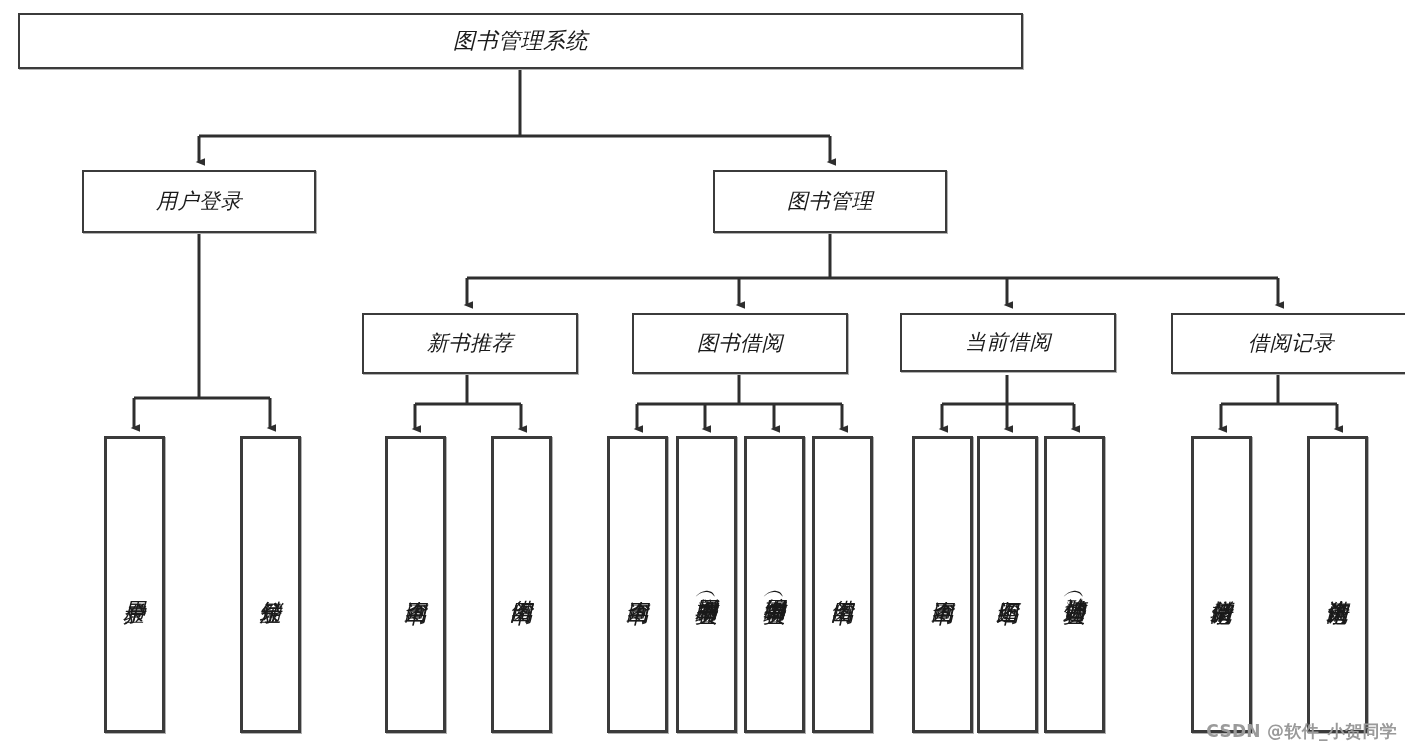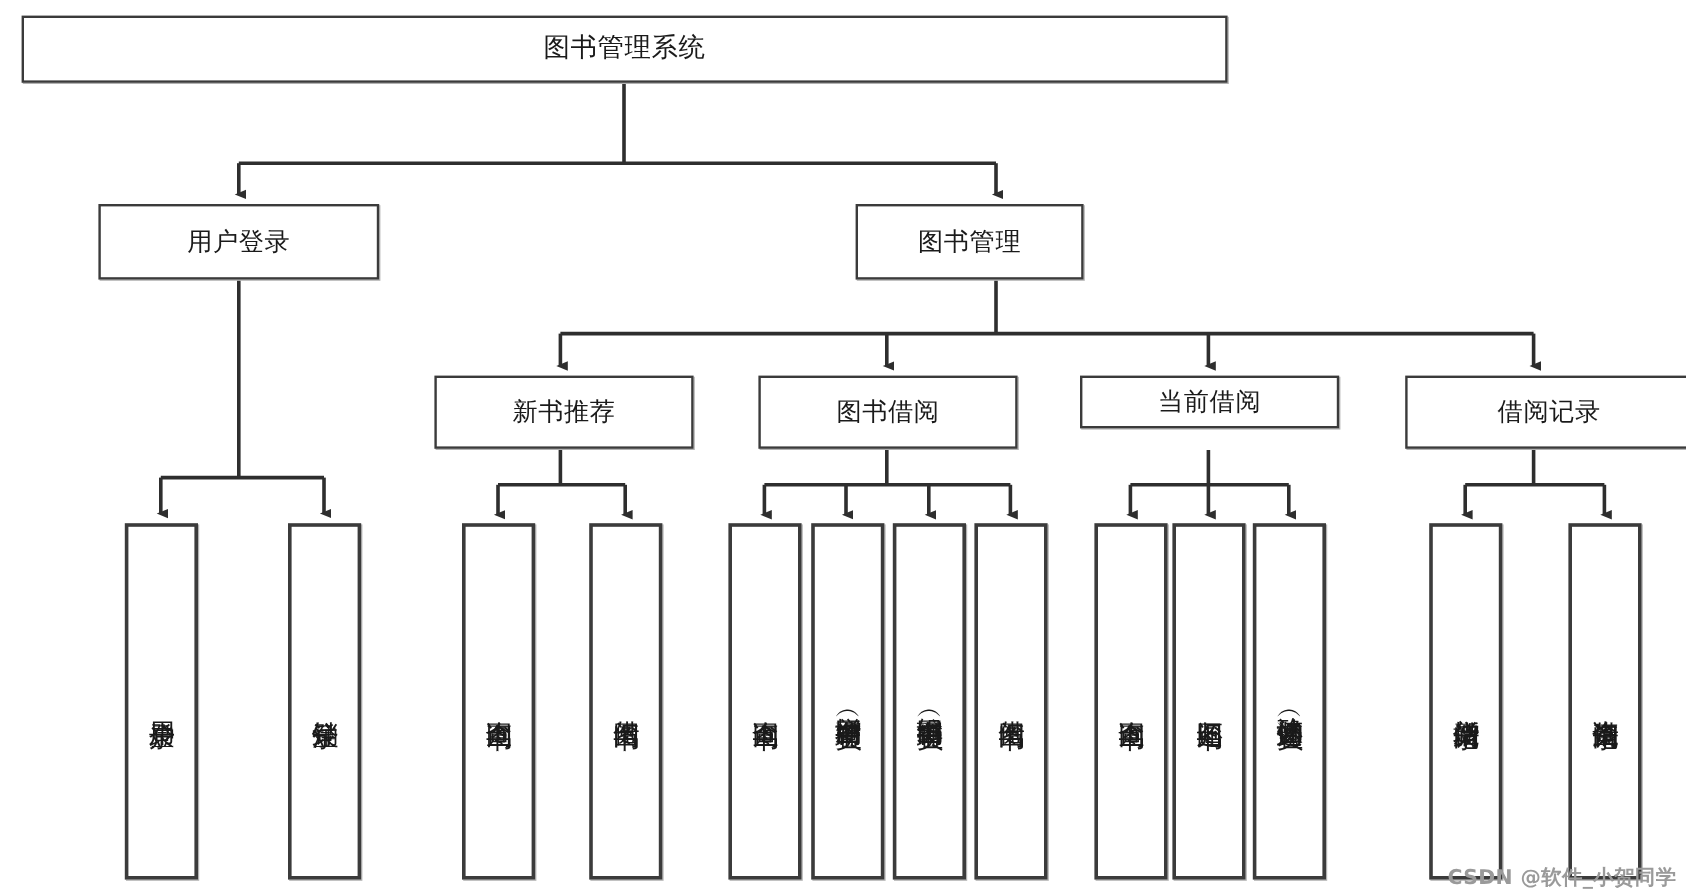--- a/index.html
+++ b/index.html
@@ -33,20 +33,21 @@
     display: flex;
     align-items: center;
     justify-content: center;
     color: #1a1a1a;
     box-shadow: 1px 1px 0 rgba(0,0,0,0.30);
   }
   .node .txt {
     display: block;
     text-align: center;
     line-height: 1.18;
+    font-style: italic;
   }
   
   .node.horiz .txt {
     font-size: 21px;
     letter-spacing: 0.5px;
   }
   .node.root .txt { font-size: 22px; }
   
   .node.leaf {
     border-width: 3px;
@@ -125,31 +126,31 @@
     </g>
   </svg>
 
   <div class="node horiz root" style="left:18px; top:13px; width:1005px; height:56px;">
     <span class="txt">图书管理系统</span>
   </div>
 
   <div class="node horiz" style="left:82px; top:170px; width:234px; height:63px;">
     <span class="txt">用户登录</span>
   </div>
-  <div class="node horiz" style="left:713px; top:170px; width:190px; height:63px;">
+  <div class="node horiz" style="left:713px; top:170px; width:234px; height:63px;">
     <span class="txt">图书管理</span>
   </div>
 
   <div class="node horiz" style="left:632px; top:313px; width:216px; height:61px;">
     <span class="txt">图书借阅</span>
   </div>
   <div class="node horiz" style="left:362px; top:313px; width:216px; height:61px;">
     <span class="txt">新书推荐</span>
   </div>
-  <div class="node horiz" style="left:900px; top:313px; width:216px; height:44px;">
+  <div class="node horiz" style="left:900px; top:313px; width:216px; height:59px;">
     <span class="txt">当前借阅</span>
   </div>
   <div class="node horiz" style="left:1171px; top:313px; width:240px; height:61px;">
     <span class="txt">借阅记录</span>
   </div>
 
   <div class="node leaf" style="left:104px; top:436px; width:61px; height:297px;">
     <span class="txt">用户登录</span>
   </div>
   <div class="node leaf" style="left:240px; top:436px; width:61px; height:297px;">

